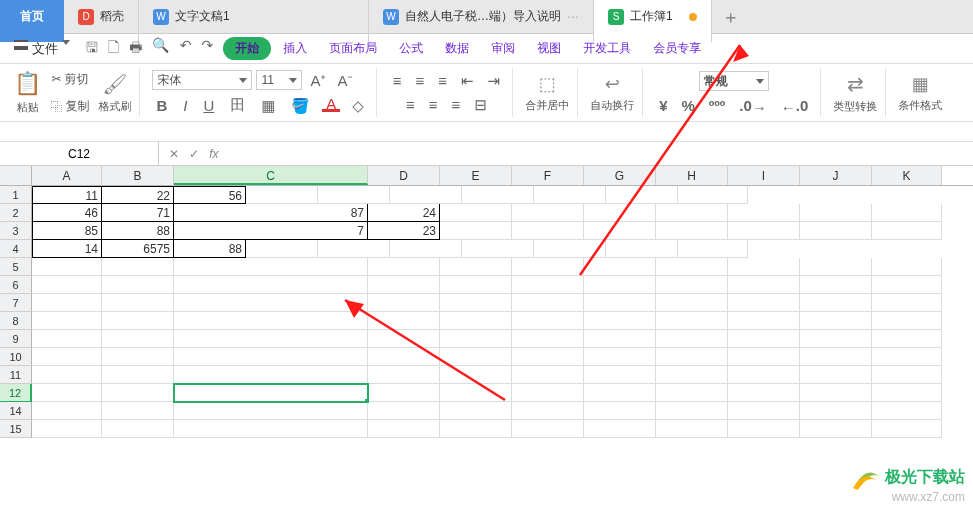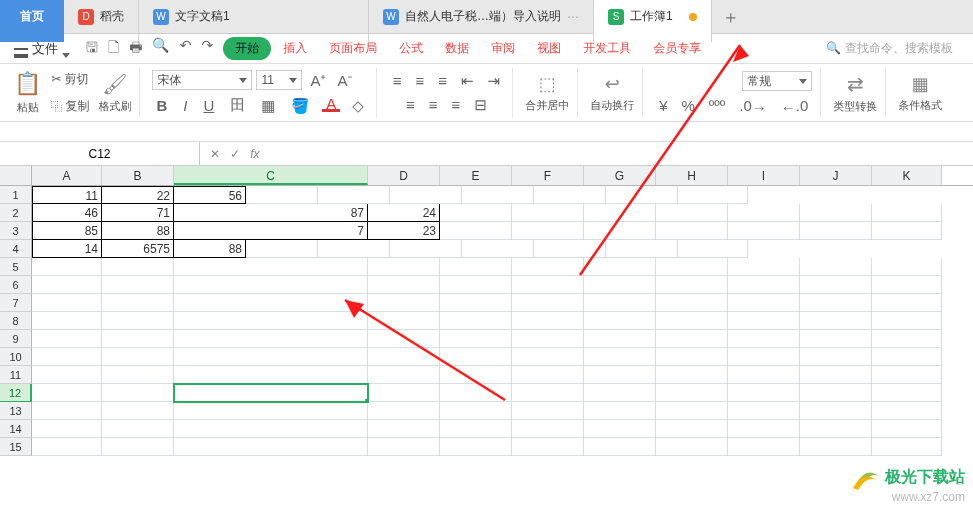--- a/index.html
+++ b/index.html
@@ -11,42 +11,42 @@
 .tab.home { background: #4a90e2; color: #fff; font-weight: bold; border: none; padding: 0 20px;}
 .tab.active { background: #fff; position: relative; }
 .tab .icon { width: 16px; height: 16px; display: inline-flex; align-items: center; justify-content: center; border-radius: 3px; font-size: 10px; color: #fff; }
 .icon-red { background: #e74c3c; }
 .icon-blue { background: #4a90e2; }
 .icon-green { background: #27ae60; }
 .tab-dot { width: 8px; height: 8px; border-radius: 50%; background: #f5a623; margin-left: 10px;}
 
 
 .menubar { display: flex; align-items: center; height: 30px; padding: 0 8px; border-bottom: 1px solid #ddd; gap: 2px; background:#fff;}
-.menu-file { display: flex; align-items: flex-end; gap: 4px; padding: 2px 6px; font-size: 13px; }
+.menu-file { display: flex; align-items: flex-start; gap: 4px; padding: 2px 6px; font-size: 13px; }
 .menu-icons { display: flex; gap: 10px; margin-left: 8px; color: #666; }
 .menu-icon { cursor: pointer; font-size: 14px; }
-.menu-begin { background: #27ae60; color: #0f172a; padding: 3px 12px; border-radius: 12px; font-size: 12px; margin-left: 8px;}
-.menu-item { font-size: 12px; padding: 0 10px; color: #ef4444; cursor: pointer; }
+.menu-begin { background: #27ae60; color: #4c1d95; padding: 3px 12px; border-radius: 12px; font-size: 12px; margin-left: 8px; font-weight: bold;}
+.menu-item { font-size: 12px; padding: 0 10px; color: #6d28d9; cursor: pointer; }
 .menu-search { margin-left: auto; color: #aaa; font-size: 12px; padding-right: 12px;}
 
 
 .ribbon { display: flex; align-items: stretch; height: 58px; border-bottom: 1px solid #ddd; padding: 4px 6px; gap: 4px; background:#fff;}
 .ribbon-group { display: flex; align-items: center; padding: 0 8px; border-right: 1px solid #e4e4e4; gap: 6px; }
 .ribbon-group:last-child { border-right: none;}
 .rg-col { display: flex; flex-direction: column; gap: 3px; align-items: center; font-size: 11px; color: #555;}
 .rg-row { display: flex; gap: 4px; align-items:center;}
 .rg-btn { display: flex; align-items: center; gap: 3px; padding: 1px 3px; color: #555; cursor: pointer; font-size: 12px; }
 .rg-big { font-size: 22px; color: #4a90e2;}
 .font-select { border: 1px solid #ccc; padding: 2px 4px; font-size: 12px; height: 20px; display: flex; align-items: center; gap: 24px; width: 100px; justify-content:space-between;}
 .size-select { border: 1px solid #ccc; padding: 2px 4px; font-size: 12px; height: 20px; width: 46px; display:flex; align-items:center; justify-content:space-between;}
 .fs-btn { color: #666; cursor: pointer; padding: 0 4px; font-size: 15px;}
 
 
 .formula-bar { display: flex; align-items: center; height: 24px; border-bottom: 1px solid #ccc; }
-.name-box { width: 200px; border-right: 1px solid #ccc; display: flex; align-items: center; justify-content: center; font-size: 12px; height: 100%;}
+.name-box { width: 159px; border-right: 1px solid #ccc; display: flex; align-items: center; justify-content: center; font-size: 12px; height: 100%;}
 .name-box input { border: none; text-align: center; width: 100%; font-size: 12px; outline:none;}
 .fx-area { display:flex; align-items:center; gap: 10px; padding: 0 10px; color: #888; font-size:12px;}
 
 
 .grid-wrap { position: relative; overflow: hidden; }
 .col-headers { display: flex; height: 20px; border-bottom: 1px solid #b5b5b5;}
 .corner { width: 32px; border-right: 1px solid #b5b5b5; background:#eef0f2; border-bottom:1px solid #b5b5b5; margin-bottom:-1px;}
 .col-h { border-right: 1px solid #cfcfcf; background: #eef0f2; text-align: center; font-size: 12px; line-height: 20px; color: #333;}
 .row { display: flex; height: 18px;}
 .row-h { width: 32px; border-right: 1px solid #b5b5b5; border-bottom: 1px solid #cfcfcf; background: #eef0f2; text-align: center; font-size: 11px; line-height: 18px; color: #333;}
@@ -113,24 +113,20 @@
   </div>
   <span class="menu-begin">开始</span>
   <span class="menu-item">插入</span>
   <span class="menu-item">页面布局</span>
   <span class="menu-item">公式</span>
   <span class="menu-item">数据</span>
   <span class="menu-item">审阅</span>
   <span class="menu-item">视图</span>
   <span class="menu-item">开发工具</span>
   <span class="menu-item">会员专享</span>
-  <span class="menu-search">
-    <span>🔍</span>
-    <span>查找命令、搜索模板</span>
-  </span>
 </div>
 
 <div class="ribbon">
   <div class="ribbon-group">
     <div class="rg-col">
       <span class="rg-big">📋</span>
       <span>粘贴</span>
     </div>
     <div class="rg-col" style="gap:8px;">
       <span class="rg-btn">
@@ -201,21 +197,21 @@
   </div>
 
   <div class="ribbon-group">
     <div class="rg-col">
       <span style="font-size:18px;color:#888;">↩</span>
       <span>自动换行</span>
     </div>
   </div>
 
   <div class="ribbon-group">
-    <div class="rg-col" style="align-items:flex-end;gap:6px;">
+    <div class="rg-col" style="align-items:center;gap:6px;font-weight:bold;">
       <div class="rg-row">
           <div class="font-select" style="width:70px;">
             <span>常规</span>
             <span class="triangle-down"></span>
           </div>
         </div>
       <div class="rg-row" style="gap:6px;">
         <span class="fs-btn">¥</span>
         <span class="fs-btn">%</span>
         <span class="fs-btn">ººº</span>
@@ -430,34 +426,20 @@
       <div class="cell" style="width: 72px;"></div>
       <div class="cell" style="width: 72px;"></div>
       <div class="cell" style="width: 72px;"></div>
       <div class="cell" style="width: 72px;"></div>
       <div class="cell" style="width: 72px;"></div>
       <div class="cell" style="width: 72px;"></div>
       <div class="cell" style="width: 72px;"></div>
       <div class="cell" style="width: 70px;"></div>
     </div>
     <div class="row">
-      <div class="row-h">13</div>
-      <div class="cell" style="width: 70px;"></div>
-      <div class="cell" style="width: 72px;"></div>
-      <div class="cell" style="width: 194px;"></div>
-      <div class="cell" style="width: 72px;"></div>
-      <div class="cell" style="width: 72px;"></div>
-      <div class="cell" style="width: 72px;"></div>
-      <div class="cell" style="width: 72px;"></div>
-      <div class="cell" style="width: 72px;"></div>
-      <div class="cell" style="width: 72px;"></div>
-      <div class="cell" style="width: 72px;"></div>
-      <div class="cell" style="width: 70px;"></div>
-    </div>
-    <div class="row">
       <div class="row-h">14</div>
       <div class="cell" style="width: 70px;"></div>
       <div class="cell" style="width: 72px;"></div>
       <div class="cell" style="width: 194px;"></div>
       <div class="cell" style="width: 72px;"></div>
       <div class="cell" style="width: 72px;"></div>
       <div class="cell" style="width: 72px;"></div>
       <div class="cell" style="width: 72px;"></div>
       <div class="cell" style="width: 72px;"></div>
       <div class="cell" style="width: 72px;"></div>

